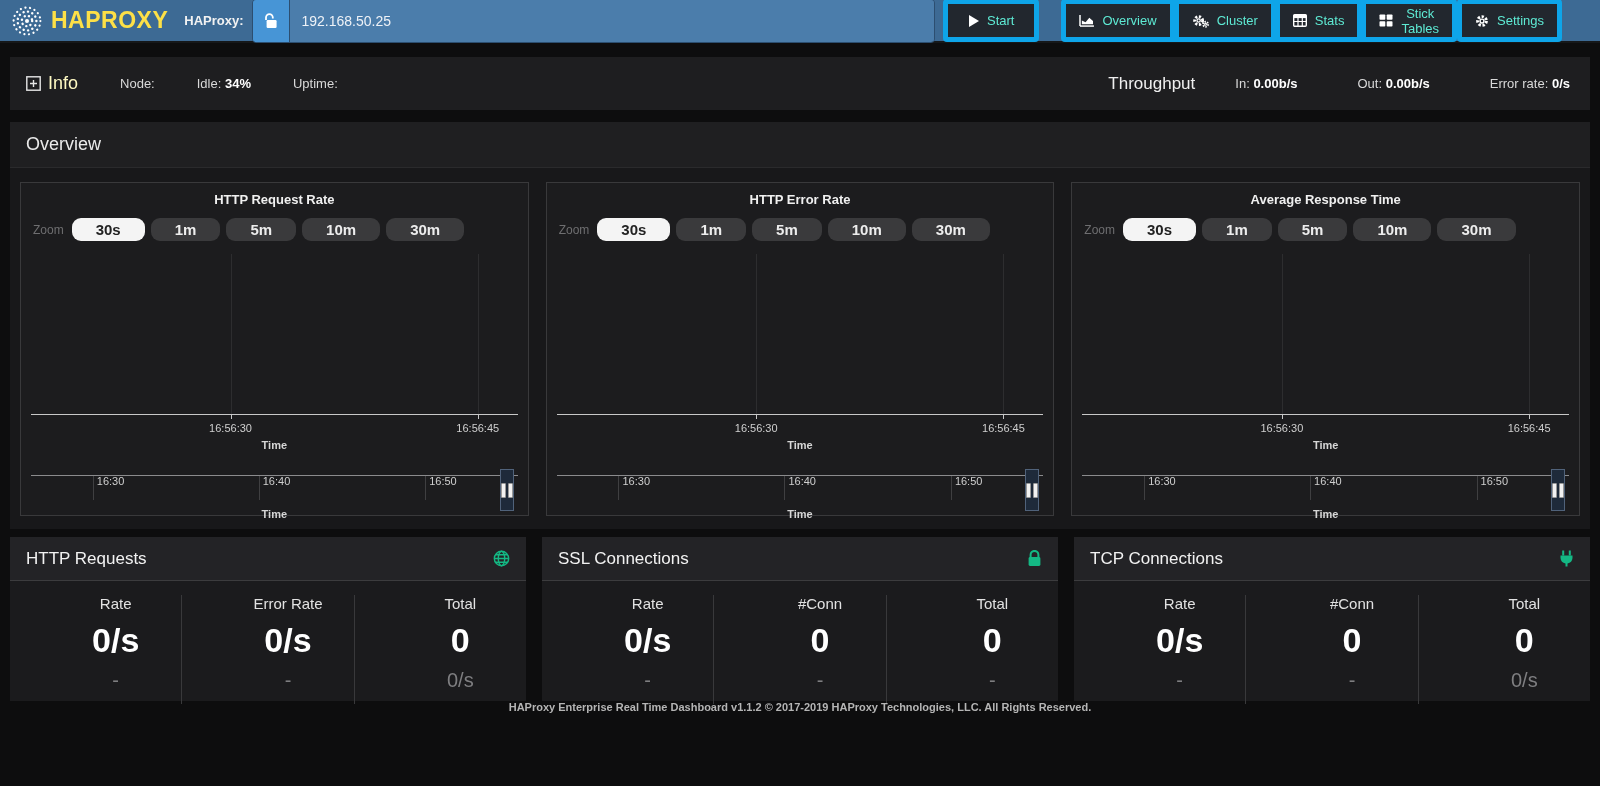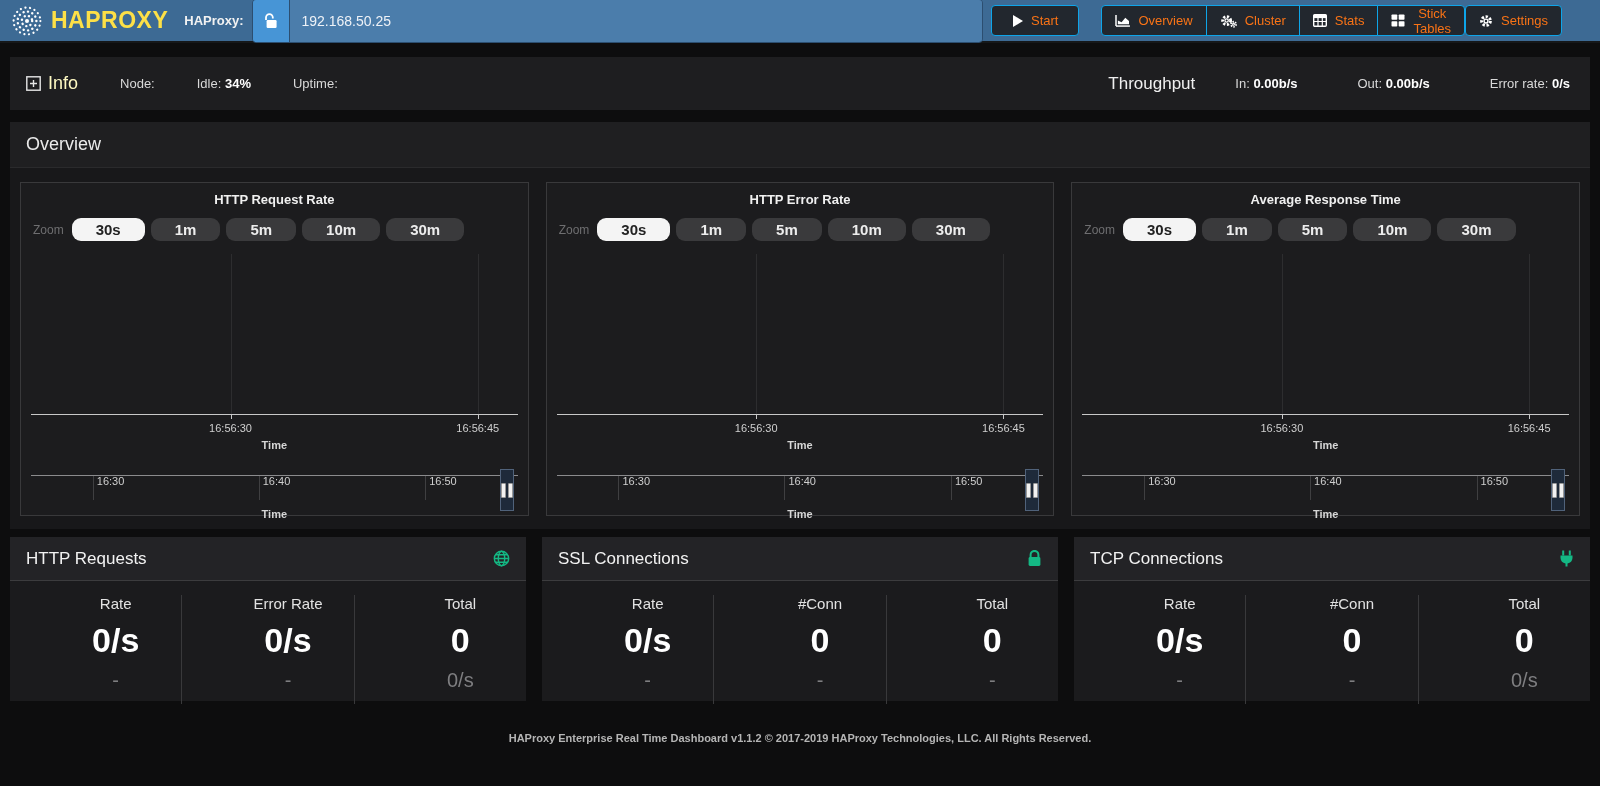--- a/index.html
+++ b/index.html
@@ -25,22 +25,22 @@
   .addr-addon {
     width: 37px; background: #4795d6; display: flex; align-items: center; justify-content: center;
     border-right: 1px solid #2c4e70; cursor: pointer;
   }
   .addr-input {
     flex: 1; background: #4b7dab; border: none; outline: none;
     color: #eef2f7; font-size: 14px; padding: 0 12px;
     font-family: "Liberation Sans", sans-serif;
   }
   .nav-btn {
-    height: 31px; background: #22272e; border: 1px solid #0ea5e9; border-radius: 4px;
-    color: #f97316; font-size: 13px; display: inline-flex; align-items: center; gap: 8px;
+    height: 43px; background: #22272e; border: 5px solid #0ea5e9; border-radius: 4px;
+    color: #5eead4; font-size: 13px; display: inline-flex; align-items: center; gap: 8px;
     padding: 0 13px; cursor: pointer; font-family: "Liberation Sans", sans-serif;
   }
   .start-btn { margin-left: 8px; padding: 0 20px; }
   .btn-group { display: flex; margin-left: 22px; }
   .btn-group .nav-btn { border-radius: 0; margin-left: -1px; }
   .btn-group .nav-btn:first-child { border-radius: 4px 0 0 4px; margin-left: 0; }
   .btn-group .nav-btn:last-child { border-radius: 0 4px 4px 0; }
   .settings-btn { margin-left: auto; margin-right: 28px; }
   
   .info-bar {
@@ -103,21 +103,21 @@
   }
   .card-title { font-size: 17px; color: #f2f2f2; }
   .card-icon { margin-left: auto; display: flex; }
   .card-body { display: flex; padding: 14px 0 10px; }
   .stat-col { flex: 1; text-align: center; border-right: 1px solid #39393b; padding-bottom: 12px; padding-left: 40px; }
   .stat-col:last-child { border-right: none; }
   .stat-label { font-size: 15px; color: #e2e2e2; }
   .stat-value { font-size: 34px; font-weight: bold; color: #fff; margin-top: 9px; }
   .stat-sub { font-size: 20px; color: #7e7e80; margin-top: 9px; }
   
-  .footer { text-align: center; padding: 31px 0 14px; font-size: 11px; font-weight: bold; color: #b5b5b5; }
+  .footer { text-align: center; padding: 0 0 14px; font-size: 11px; font-weight: bold; color: #b5b5b5; }
   .icon { display: inline-flex; flex: none; }
 </style>
 </head>
 <body>
 
 <nav class="navbar">
   <div class="brand">
     <span class="icon">
       <svg width="34" height="34" viewBox="0 0 34 34">
         <g fill="none" stroke="#fff" stroke-linecap="round">

